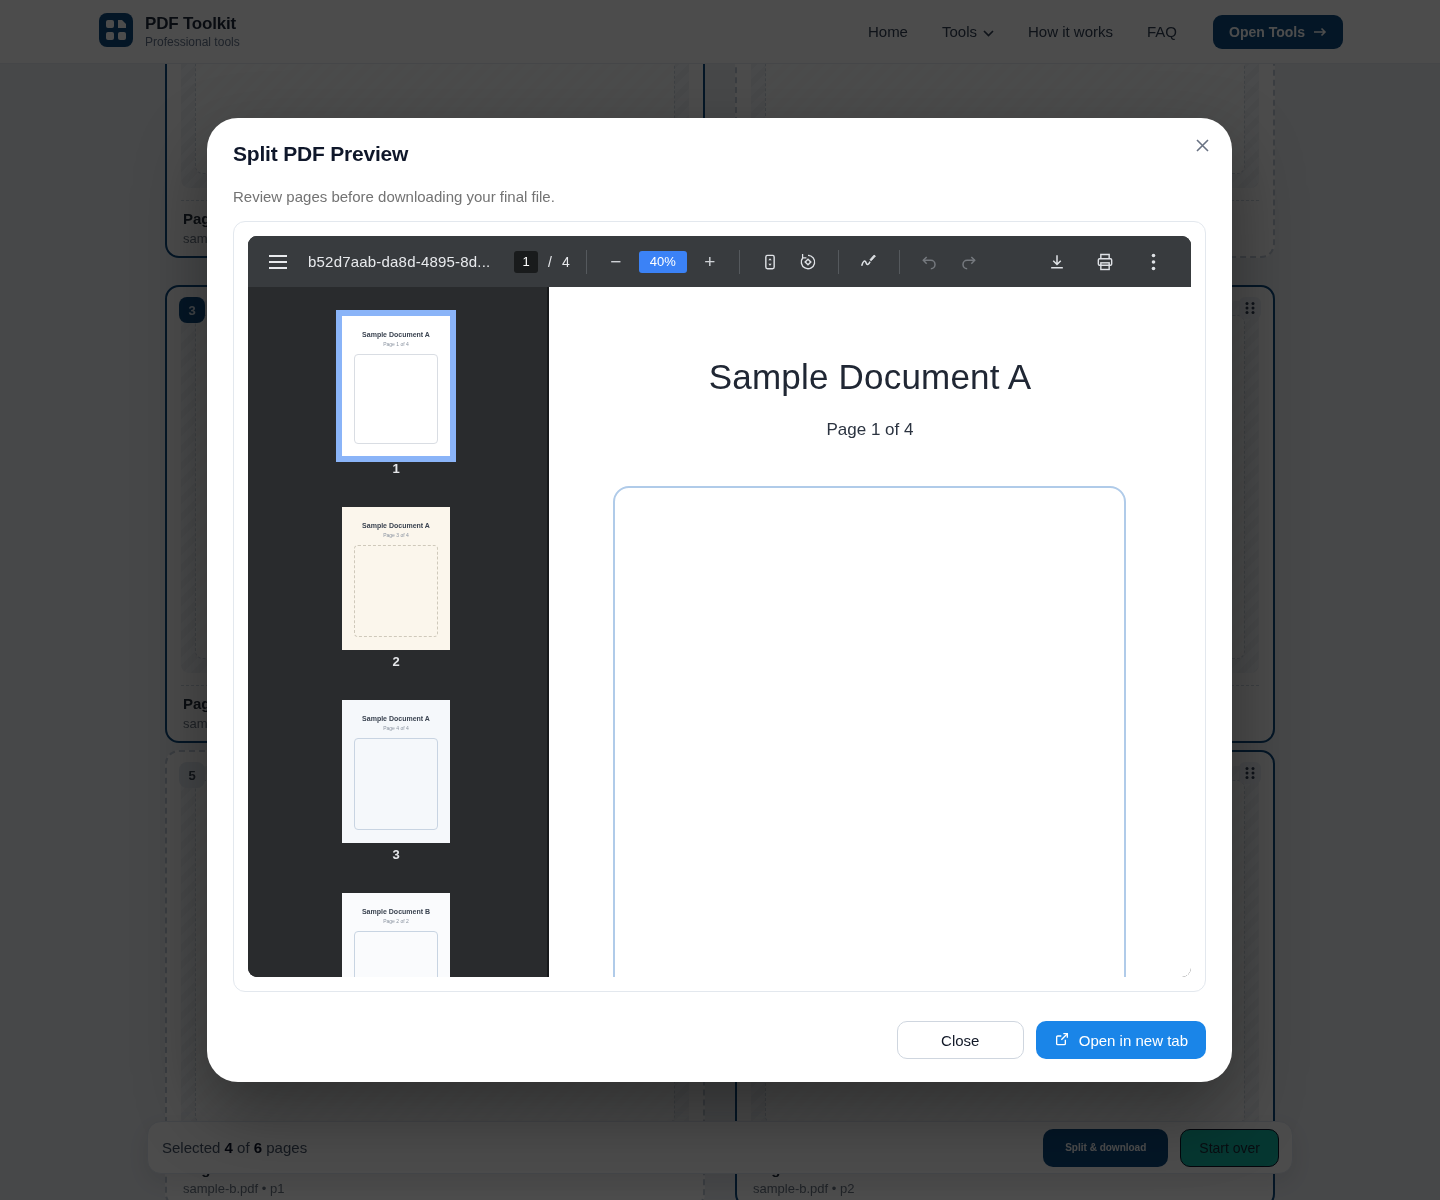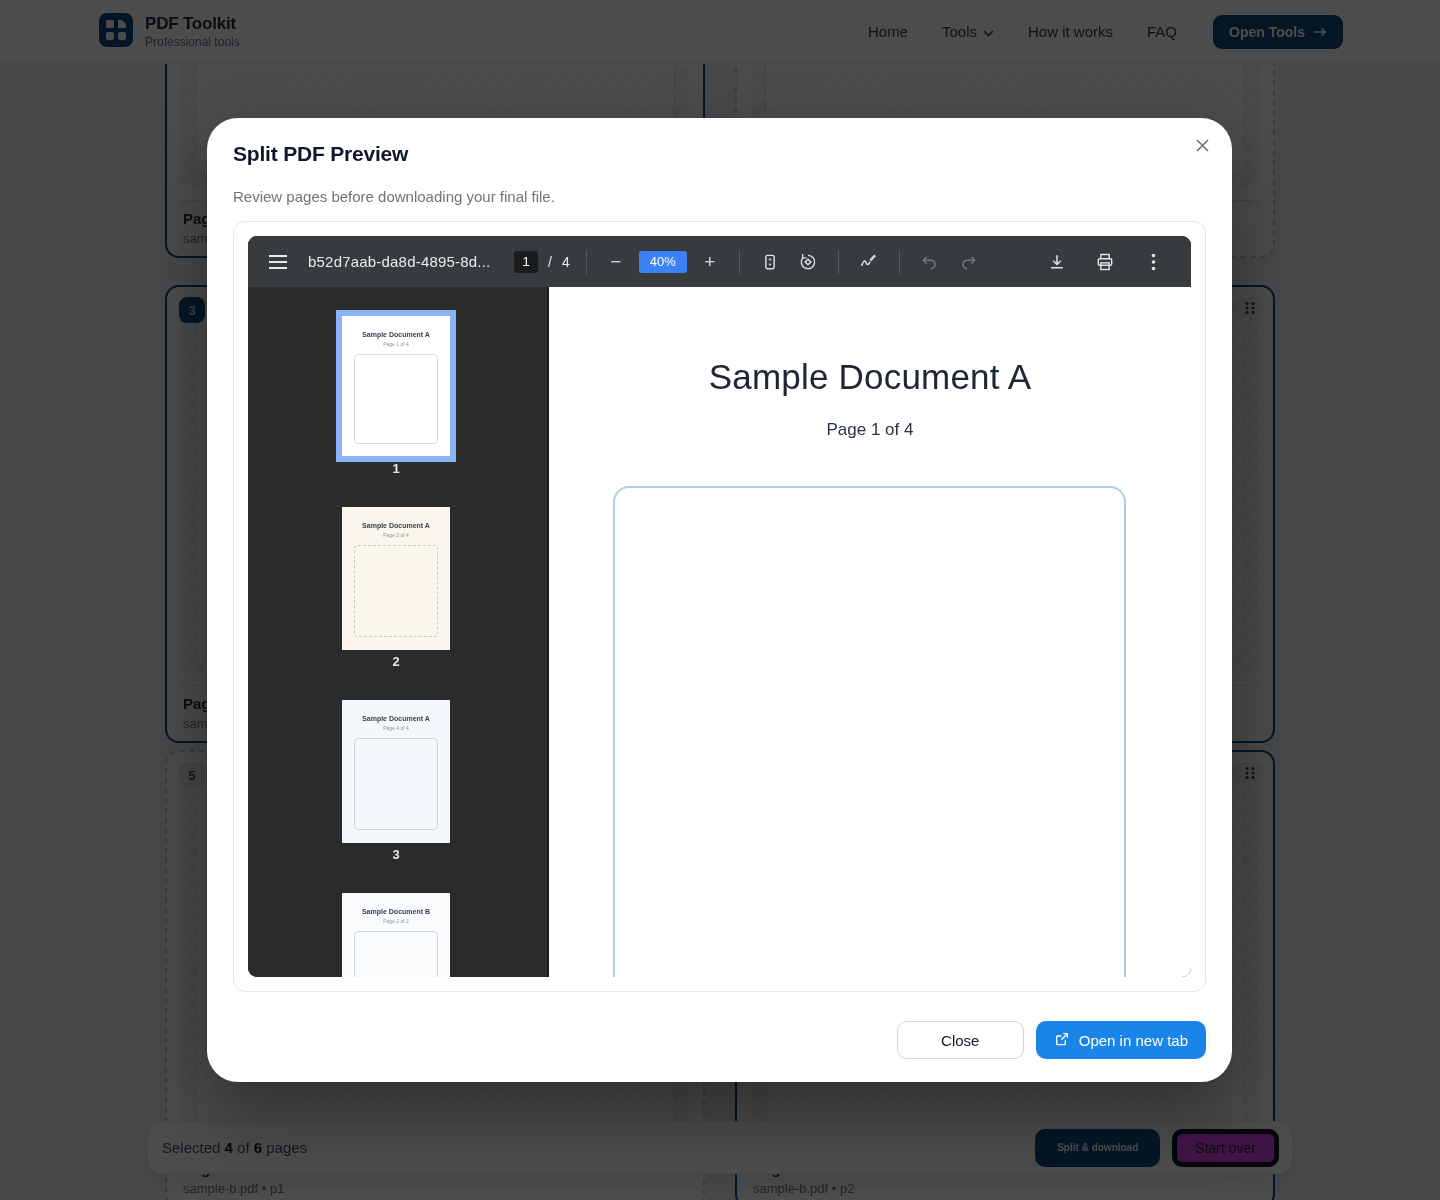--- a/index.html
+++ b/index.html
@@ -41,22 +41,22 @@
 
   
   .sel-bar { position:absolute; left:147px; top:1121px; width:1146px; height:53px; background:#fff;
     border:1px solid #e2e8f0; border-radius:14px; box-shadow:0 8px 24px rgba(15,23,42,.10);
     display:flex; align-items:center; padding:0 13px 0 14px; z-index:3; }
   .sel-text { font-size:15px; color:#475569; }
   .sel-text b { color:#0f172a; font-weight:700; }
   .sel-bar .grow { flex:1; }
   .btn-split { height:38px; padding:0 22px; background:#0f4c81; color:#fff; border:none; border-radius:10px;
     font-size:10px; font-weight:600; font-family:inherit; }
-  .btn-startover { height:38px; padding:0 18px; margin-left:12px; background:#d946ef; color:#1f2937;
-    border:5px solid #0f172a; border-radius:10px; font-size:14px; font-weight:500; font-family:inherit; }
+  .btn-startover { height:38px; padding:0 18px; margin-left:12px; background:#14b8a6; color:#1f2937;
+    border:1px solid #0f172a; border-radius:10px; font-size:14px; font-weight:500; font-family:inherit; }
 
   
   .overlay { position:absolute; inset:0; background:rgba(0,0,0,.70); z-index:10; }
 
   
   .modal { position:absolute; left:207px; top:118px; width:1025px; height:964px; background:#fff;
     border-radius:31px; box-shadow:0 30px 70px rgba(0,0,0,.38); z-index:20; }
   .modal-close { position:absolute; top:16px; right:19px; width:22px; height:22px; background:none; border:none;
     color:#697283; display:flex; align-items:center; justify-content:center; }
   .modal h2 { position:absolute; left:26px; top:24px; font-size:21px; font-weight:700; color:#0f172a; letter-spacing:-.2px; }

